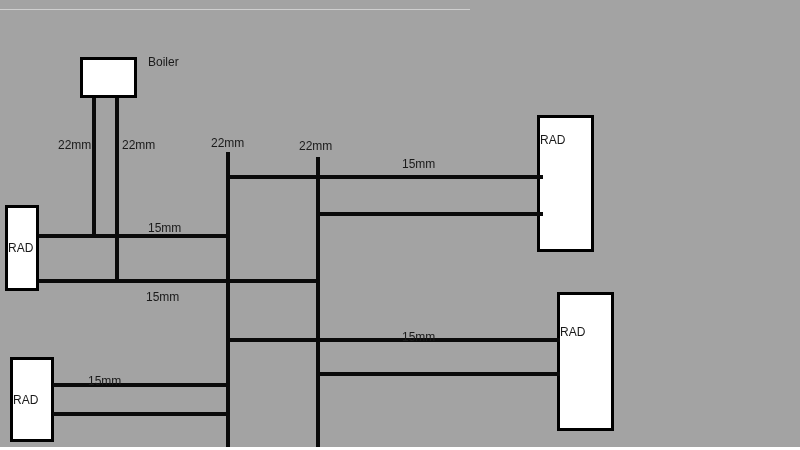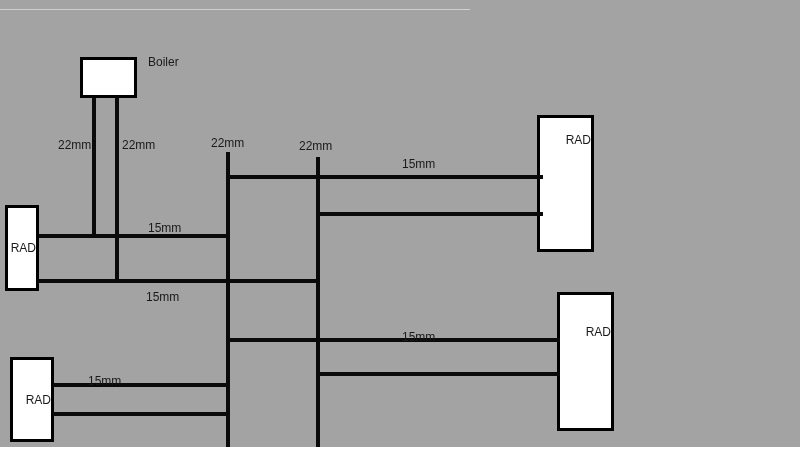--- a/index.html
+++ b/index.html
@@ -20,21 +20,21 @@
       left: 0; top: 9px;
       width: 470px; height: 1px;
       background: #cfcfcf;
     }
     .box {
       position: absolute;
       border: 3px solid #000000;
       background: #ffffff;
       box-sizing: border-box;
       display: flex;
-      justify-content: flex-end;
+      justify-content: flex-start;
       align-items: center;
     }
     .box.label-top {
       align-items: flex-start;
     }
     .box .box-label {
       font-size: 12px;
       color: #1a1a1a;
     }
     .pipe {

